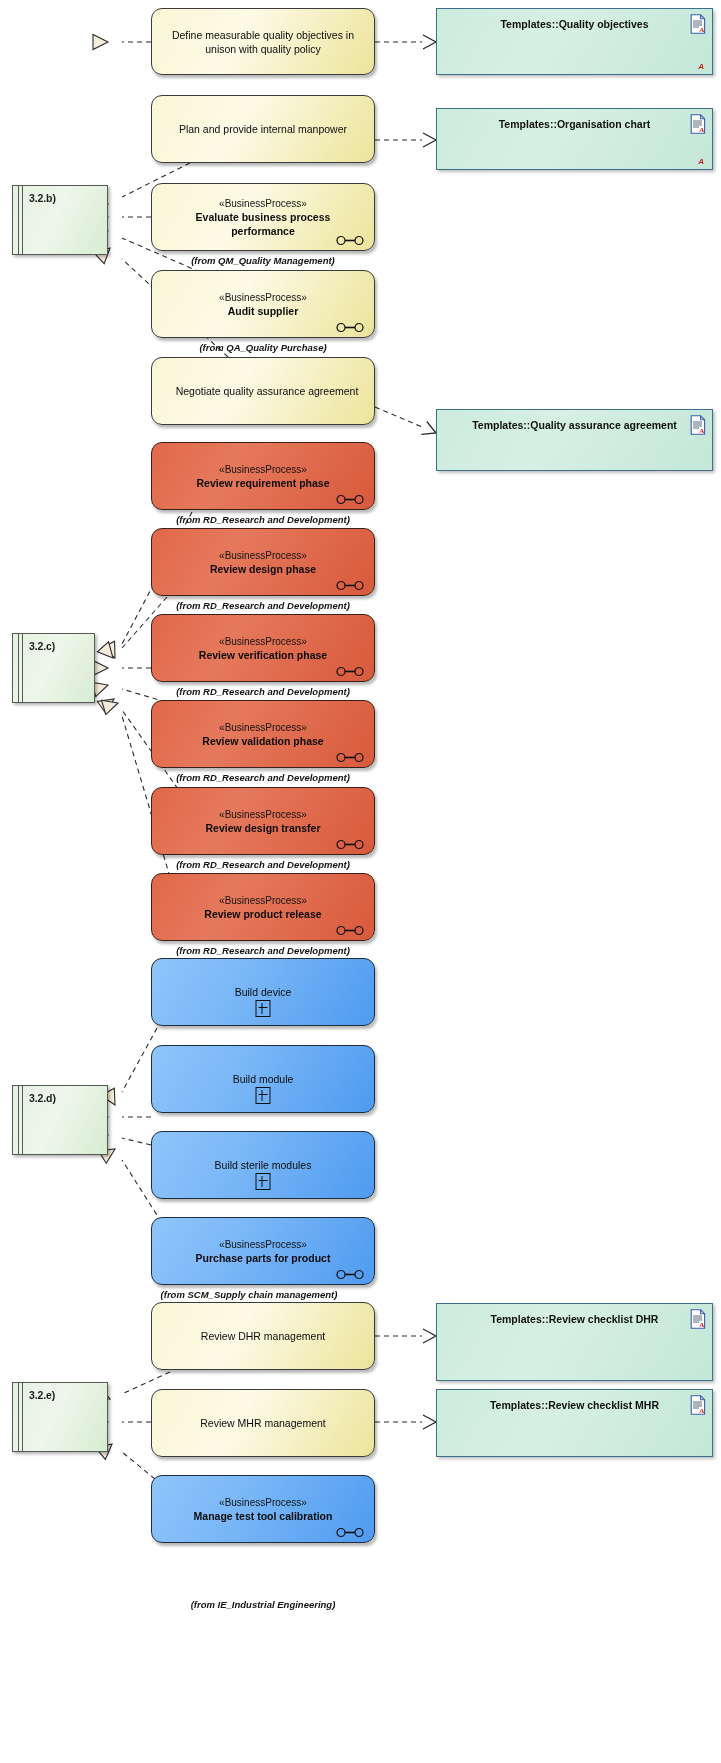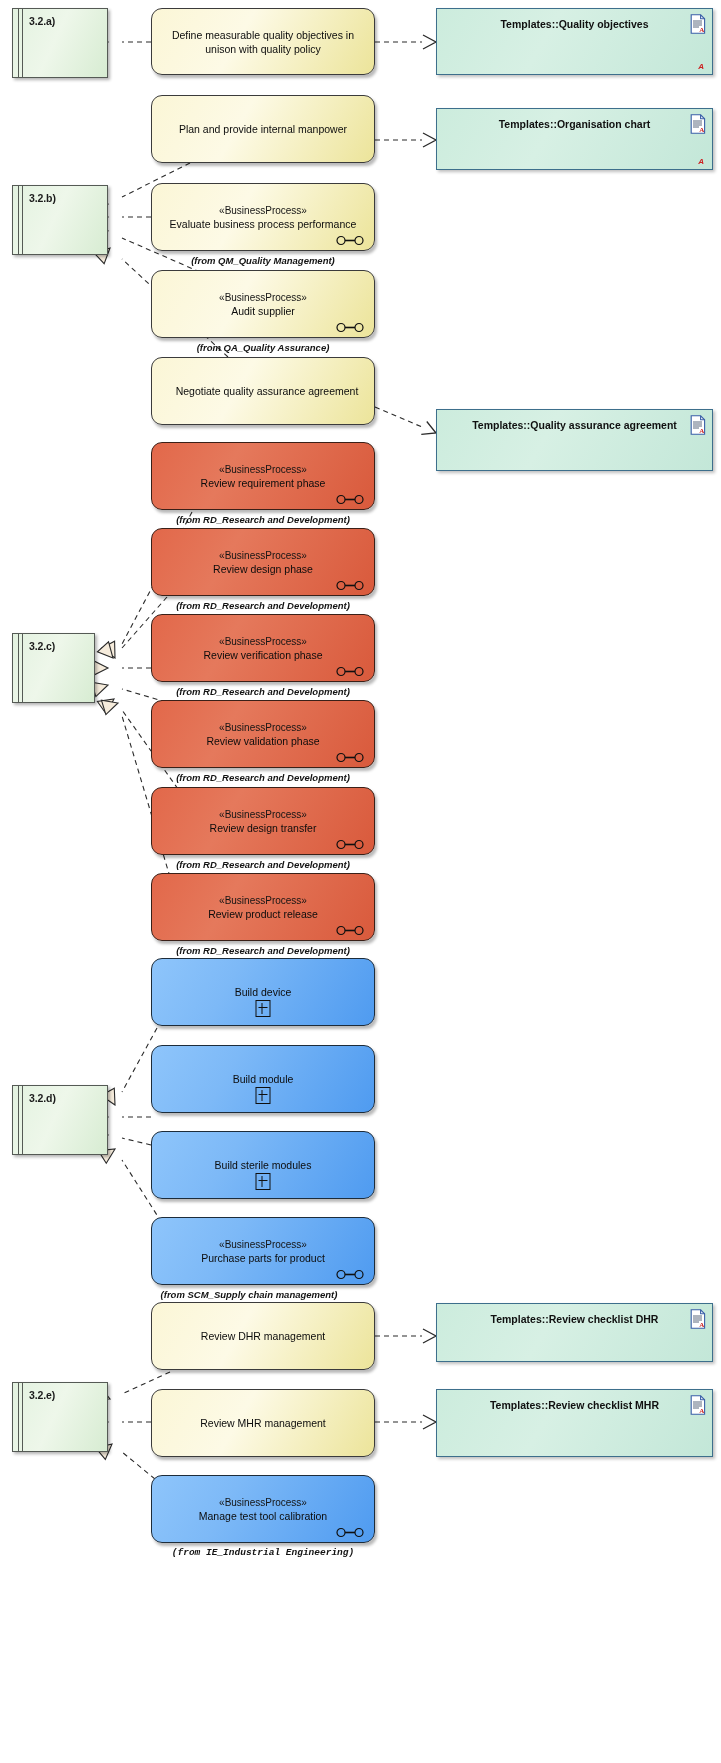--- a/index.html
+++ b/index.html
@@ -83,21 +83,21 @@
     border-color: #1d2c3a;
   }
   .act .stereo {
     font-size: 10px;
     color: #141414;
     line-height: 13px;
     white-space: nowrap;
   }
   .act .ttl {
     font-size: 10.5px;
-    font-weight: normal;
+    font-weight: bold;
     color: #0c0c0c;
     line-height: 14px;
   }
   .act .ttl.plain {
     font-weight: normal;
   }
   
   .bp-icon {
     position: absolute;
     right: 10px;
@@ -263,25 +263,20 @@
       <g>
         <path d="M 375,1422 L 422,1422" fill="none" stroke="#2a2a2a" stroke-width="1.1" stroke-dasharray="5,4"></path>
         <polyline points="-13,-7 0,0 -13,7" transform="translate(436,1422) rotate(0)" fill="none" stroke="#2a2a2a" stroke-width="1.3"></polyline>
       </g>
       <g>
         <path d="M 155,1479 L 122,1452" fill="none" stroke="#2a2a2a" stroke-width="1.1" stroke-dasharray="5,4"></path>
         <polygon points="0,0 15,-7.5 15,7.5" transform="translate(112,1444) rotate(140)" fill="#f6ecdc" stroke="#2a2a2a" stroke-width="1.1" stroke-linejoin="miter"></polygon>
       </g>
     </svg>
 
-<div class="node req" style="left: 12px; top: 8px; width: 96px; height: 70px;">
-      <span class="barA"></span>
-      <span class="barB"></span>
-      <span class="req-label">3.2.a)</span>
-    </div>
     <div class="node req" style="left: 12px; top: 185px; width: 96px; height: 70px;">
       <span class="barA"></span>
       <span class="barB"></span>
       <span class="req-label">3.2.b)</span>
     </div>
     <div class="node req" style="left: 12px; top: 633px; width: 83px; height: 70px;">
       <span class="barA"></span>
       <span class="barB"></span>
       <span class="req-label">3.2.c)</span>
     </div>
@@ -313,21 +308,21 @@
     <div class="frm" style="left: 151px; top: 255px; width: 224px;">(from QM_Quality Management)</div>
     <div class="node act yellow" style="left: 151px; top: 270px; width: 224px; height: 68px;">
       <div class="stereo">«BusinessProcess»</div>
       <div class="ttl">Audit supplier</div>
       <span class="bp-icon"><svg viewBox="0 0 28 11" width="28" height="11">
           <circle cx="5" cy="5.5" r="4" fill="none" stroke="#0f0f0f" stroke-width="1.2"></circle>
           <circle cx="23" cy="5.5" r="4" fill="none" stroke="#0f0f0f" stroke-width="1.2"></circle>
           <line x1="9" y1="5.5" x2="19" y2="5.5" stroke="#0f0f0f" stroke-width="1.6"></line>
         </svg></span>
     </div>
-    <div class="frm" style="left: 151px; top: 342px; width: 224px;">(from QA_Quality Assurance)</div>
+    <div class="frm" style="left: 151px; top: 342px; width: 224px;">(from QA_Quality Purchase)</div>
     <div class="node act yellow" style="left: 151px; top: 357px; width: 224px; height: 68px; padding-left: 20px;">
       <div class="ttl plain">Negotiate quality assurance agreement</div>
     </div>
     <div class="node act red" style="left: 151px; top: 442px; width: 224px; height: 68px;">
       <div class="stereo">«BusinessProcess»</div>
       <div class="ttl">Review requirement phase</div>
       <span class="bp-icon"><svg viewBox="0 0 28 11" width="28" height="11">
           <circle cx="5" cy="5.5" r="4" fill="none" stroke="#0f0f0f" stroke-width="1.2"></circle>
           <circle cx="23" cy="5.5" r="4" fill="none" stroke="#0f0f0f" stroke-width="1.2"></circle>
           <line x1="9" y1="5.5" x2="19" y2="5.5" stroke="#0f0f0f" stroke-width="1.6"></line>
@@ -414,21 +409,21 @@
     </div>
     <div class="node act blue" style="left: 151px; top: 1475px; width: 224px; height: 68px;">
       <div class="stereo">«BusinessProcess»</div>
       <div class="ttl">Manage test tool calibration</div>
       <span class="bp-icon"><svg viewBox="0 0 28 11" width="28" height="11">
           <circle cx="5" cy="5.5" r="4" fill="none" stroke="#0f0f0f" stroke-width="1.2"></circle>
           <circle cx="23" cy="5.5" r="4" fill="none" stroke="#0f0f0f" stroke-width="1.2"></circle>
           <line x1="9" y1="5.5" x2="19" y2="5.5" stroke="#0f0f0f" stroke-width="1.6"></line>
         </svg></span>
     </div>
-    <div class="frm" style="left: 151px; top: 1547px; width: 224px; font-family: Liberation Mono, monospace;">(from IE_Industrial Engineering)</div>
+    <div class="frm" style="left: 151px; top: 1599px; width: 224px;">(from IE_Industrial Engineering)</div>
     <div class="node tmpl" style="left: 436px; top: 8px; width: 277px; height: 67px;">
       <div class="tmpl-title">Templates::Quality objectives</div>
       <span class="doc-icon"><svg viewBox="0 0 16 20" width="16" height="20">
           <path d="M1.2 0.8 h9.4 l4 4 v14.4 h-13.4 z" fill="#ffffff" stroke="#3a5fa8" stroke-width="1.1"></path>
           <path d="M10.6 0.8 v4 h4" fill="none" stroke="#3a5fa8" stroke-width="1.1"></path>
           <g stroke="#4a5a70" stroke-width="0.9">
             <line x1="3" y1="7" x2="12" y2="7"></line>
             <line x1="3" y1="9" x2="12" y2="9"></line>
             <line x1="3" y1="11" x2="12" y2="11"></line>
             <line x1="3" y1="13" x2="9" y2="13"></line>
@@ -459,21 +454,21 @@
           <path d="M10.6 0.8 v4 h4" fill="none" stroke="#3a5fa8" stroke-width="1.1"></path>
           <g stroke="#4a5a70" stroke-width="0.9">
             <line x1="3" y1="7" x2="12" y2="7"></line>
             <line x1="3" y1="9" x2="12" y2="9"></line>
             <line x1="3" y1="11" x2="12" y2="11"></line>
             <line x1="3" y1="13" x2="9" y2="13"></line>
           </g>
           <text x="9.2" y="18.4" font-size="7" font-weight="bold" fill="#cc2222" font-family="Liberation Serif, serif">A</text>
         </svg></span>
     </div>
-    <div class="node tmpl" style="left: 436px; top: 1303px; width: 277px; height: 59px; text-decoration: underline;">
+    <div class="node tmpl" style="left: 436px; top: 1303px; width: 277px; height: 78px; text-decoration: underline;">
       <div class="tmpl-title">Templates::Review checklist DHR</div>
       <span class="doc-icon"><svg viewBox="0 0 16 20" width="16" height="20">
           <path d="M1.2 0.8 h9.4 l4 4 v14.4 h-13.4 z" fill="#ffffff" stroke="#3a5fa8" stroke-width="1.1"></path>
           <path d="M10.6 0.8 v4 h4" fill="none" stroke="#3a5fa8" stroke-width="1.1"></path>
           <g stroke="#4a5a70" stroke-width="0.9">
             <line x1="3" y1="7" x2="12" y2="7"></line>
             <line x1="3" y1="9" x2="12" y2="9"></line>
             <line x1="3" y1="11" x2="12" y2="11"></line>
             <line x1="3" y1="13" x2="9" y2="13"></line>
           </g>

